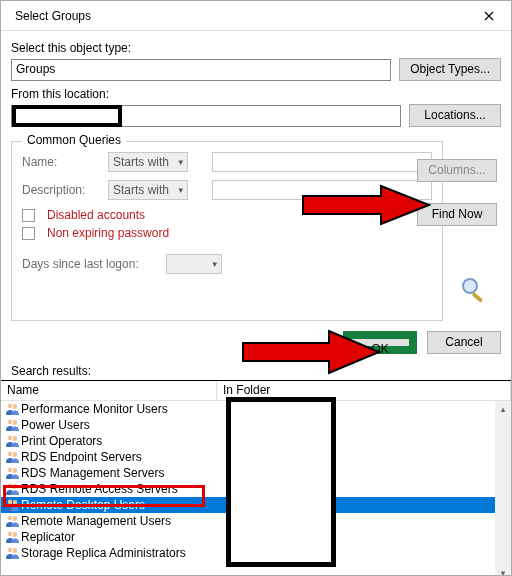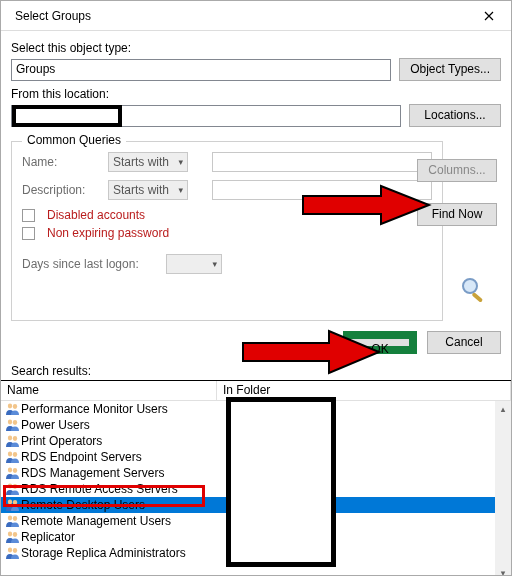--- a/index.html
+++ b/index.html
@@ -36,21 +36,21 @@
   .listhdr { display:flex; height:20px; background:#fff; border-bottom:1px solid #e0e0e0; }
   .listhdr .colh { padding:2px 6px; border-right:1px solid #e0e0e0; }
   .col-name { width:216px; }
   .col-folder { flex:1; position:relative; }
   .listarea { position:relative; height:180px; overflow:hidden; }
   .listarea .rows { }
   .lrow { display:flex; align-items:center; height:16px; padding-left:4px; }
   .lrow .ico { width:16px; height:14px; position:relative; }
   .lrow .ico svg { width:16px; height:14px; }
   .lrow .txt { white-space:nowrap; }
-  .lrow.sel { background:#0078d7; color:#000000; }
+  .lrow.sel { background:#0078d7; color:#ffffff; }
   .scroll { position:absolute; right:0; top:0; width:16px; height:100%; background:#f0f0f0; display:flex; flex-direction:column; justify-content:space-between; align-items:center; }
   .scroll .arrbtn { width:16px; height:16px; background:#f0f0f0; display:flex; align-items:center; justify-content:center; font-size:9px; color:#666; }
   .redbox { position:absolute; border:3px solid #e00000; pointer-events:none; }
   .redarrow { position:absolute; pointer-events:none; }
   .folderblack { position:absolute; left:225px; top:396px; width:110px; height:170px; border:5px solid #000; background:#fff; }
 </style>
 </head>
 <body>
 
 <div class="window">

